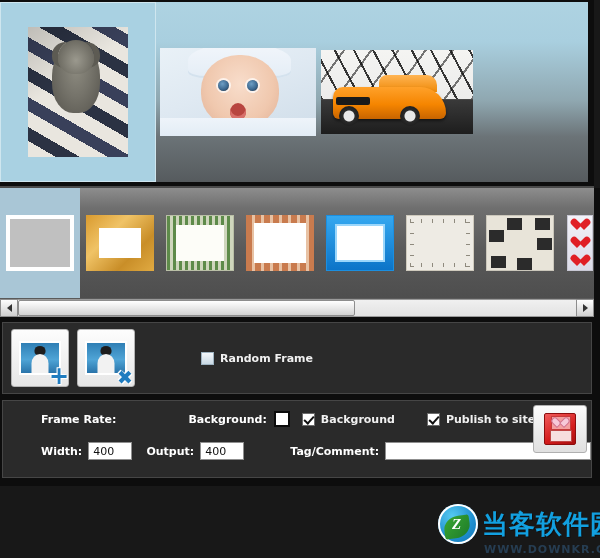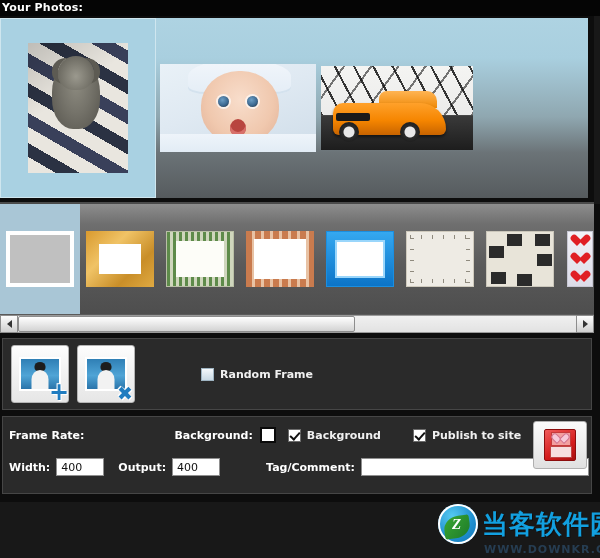--- a/index.html
+++ b/index.html
@@ -219,21 +219,21 @@
   .cbox.checked:after{content:"";position:absolute;left:3px;top:0px;width:4px;height:8px;
     border:solid #111;border-width:0 2px 2px 0;transform:rotate(42deg);}
   .cb-label{color:#f0f0f0;font-size:11px;font-weight:bold;}
 
   
   .out-wrap{position:relative;height:88px;background:#0d0d0d;}
   .out-panel{
     position:absolute;left:2px;top:2px;right:8px;bottom:8px;
     background:#2a2a2a;border:1px solid #464646;
   }
-  .row{position:absolute;left:0;right:0;height:28px;display:flex;align-items:center;}
+  .row{position:absolute;left:0;right:0;height:28px;display:flex;align-items:center;padding-left:32px;}
   .row.r1{top:4px;} .row.r2{top:36px;}
   .lbl{color:#ffffff;font-size:11px;font-weight:bold;white-space:nowrap;}
   .sel{
     background:linear-gradient(180deg,#ffffff,#e7e7e7);
     border:1px solid #9c9c9c;border-radius:2px;
     height:18px;padding:0 4px;min-width:66px;
     display:flex;align-items:center;justify-content:space-between;
     font-size:11px;color:#1a1a1a;
   }
   .caret{width:0;height:0;border-left:4px solid transparent;border-right:4px solid transparent;
@@ -276,21 +276,20 @@
     letter-spacing:1px;text-shadow:1px 1px 0 rgba(0,0,0,.35);white-space:nowrap;
     font-family:"DejaVu Sans",sans-serif;}
   .wm .url{position:absolute;left:46px;bottom:2px;color:#2b4a66;font-size:11px;font-weight:bold;
     letter-spacing:1px;opacity:.75;white-space:nowrap;}
 </style>
 </head>
 <body>
 
 <div class="app">
 
-  <div class="sec-head">Your Photos:</div>
   <div class="photos-wrap">
     <div class="photos-strip">
 
       <div class="photo-cell selected" style="left:0px;width:156px;">
         <div class="ph cat"></div>
       </div>
 
       <div class="photo-cell" style="left:158px;width:160px;">
         <div class="ph baby">
           <div class="hat"></div>
@@ -402,21 +401,21 @@
       </div>
     </div>
   </div>
 
   <div class="out-wrap">
     <div class="out-panel">
 
       <div class="row r1">
         <span class="lbl" style="margin-left:6px;">Frame Rate:</span>
 
-        <span class="lbl" style="margin-left:90px;">Background:</span>
+        <span class="lbl" style="margin-left:72px;">Background:</span>
         <div class="swatch" style="margin-left:7px;"></div>
 
         <div class="cbox checked" style="margin-left:12px;"></div>
         <span class="cb-label">Background</span>
 
         <div class="cbox checked" style="margin-left:32px;"></div>
         <span class="cb-label">Publish to site</span>
       </div>
 
       <div class="row r2">

